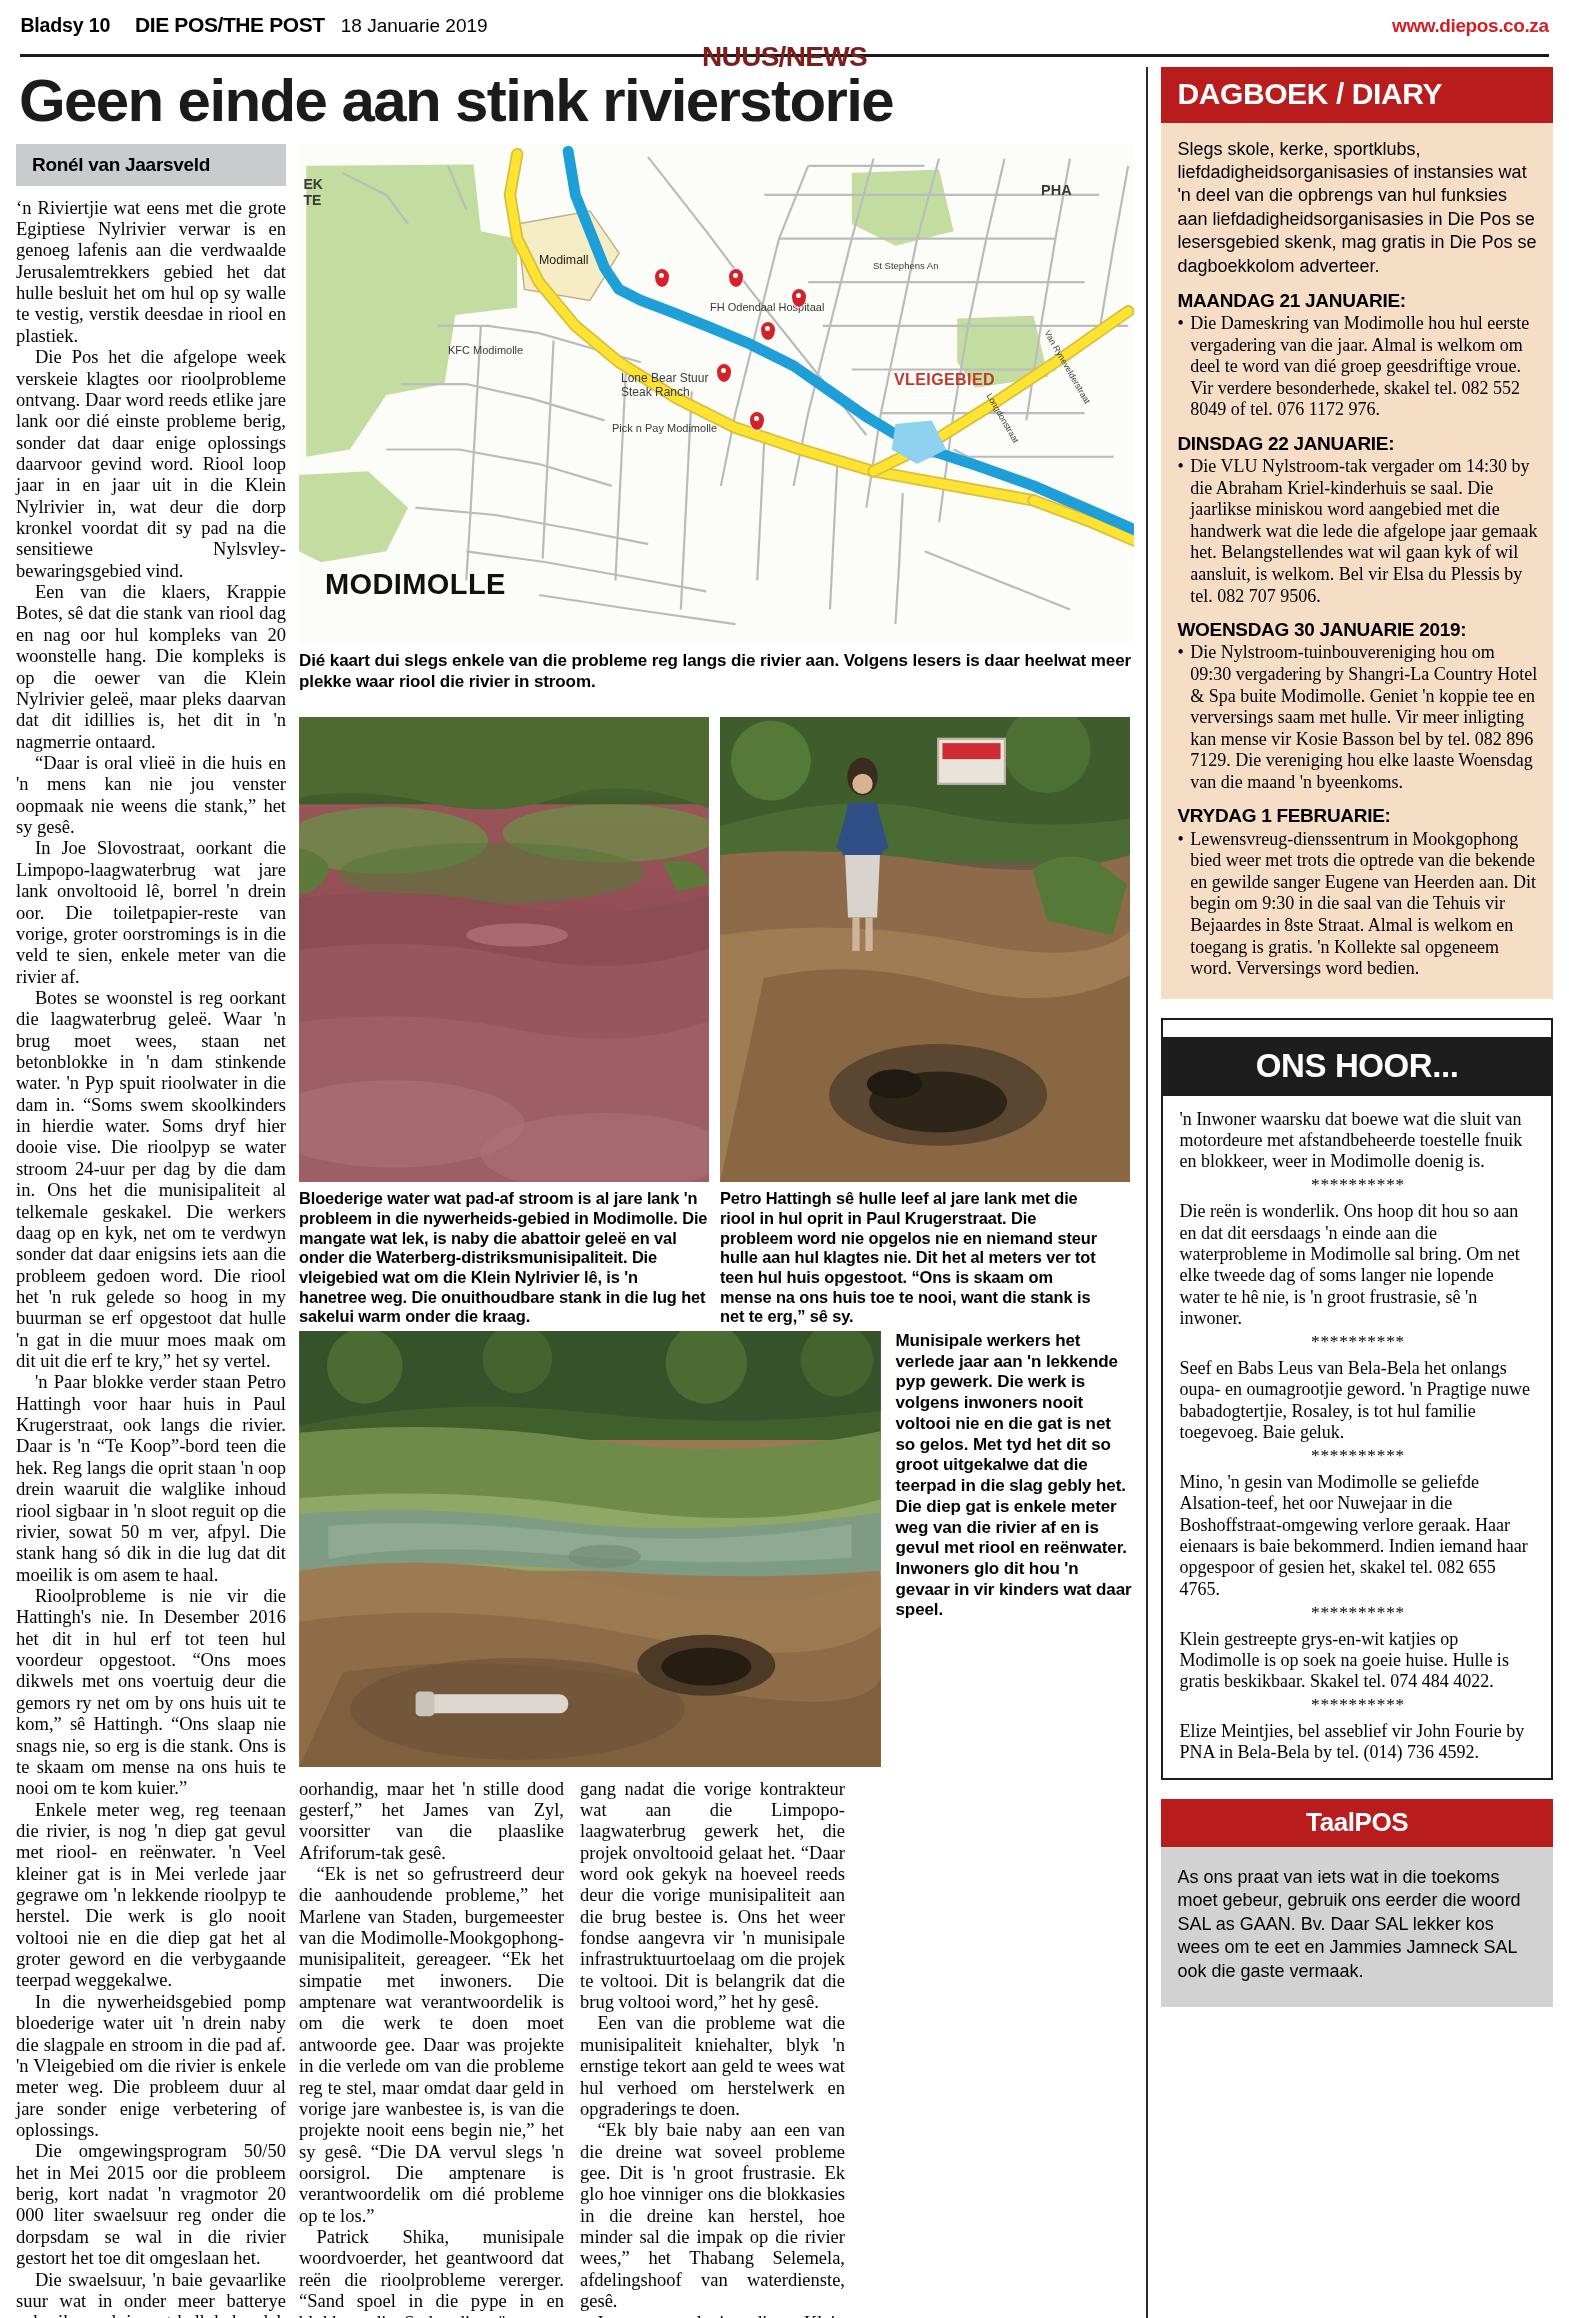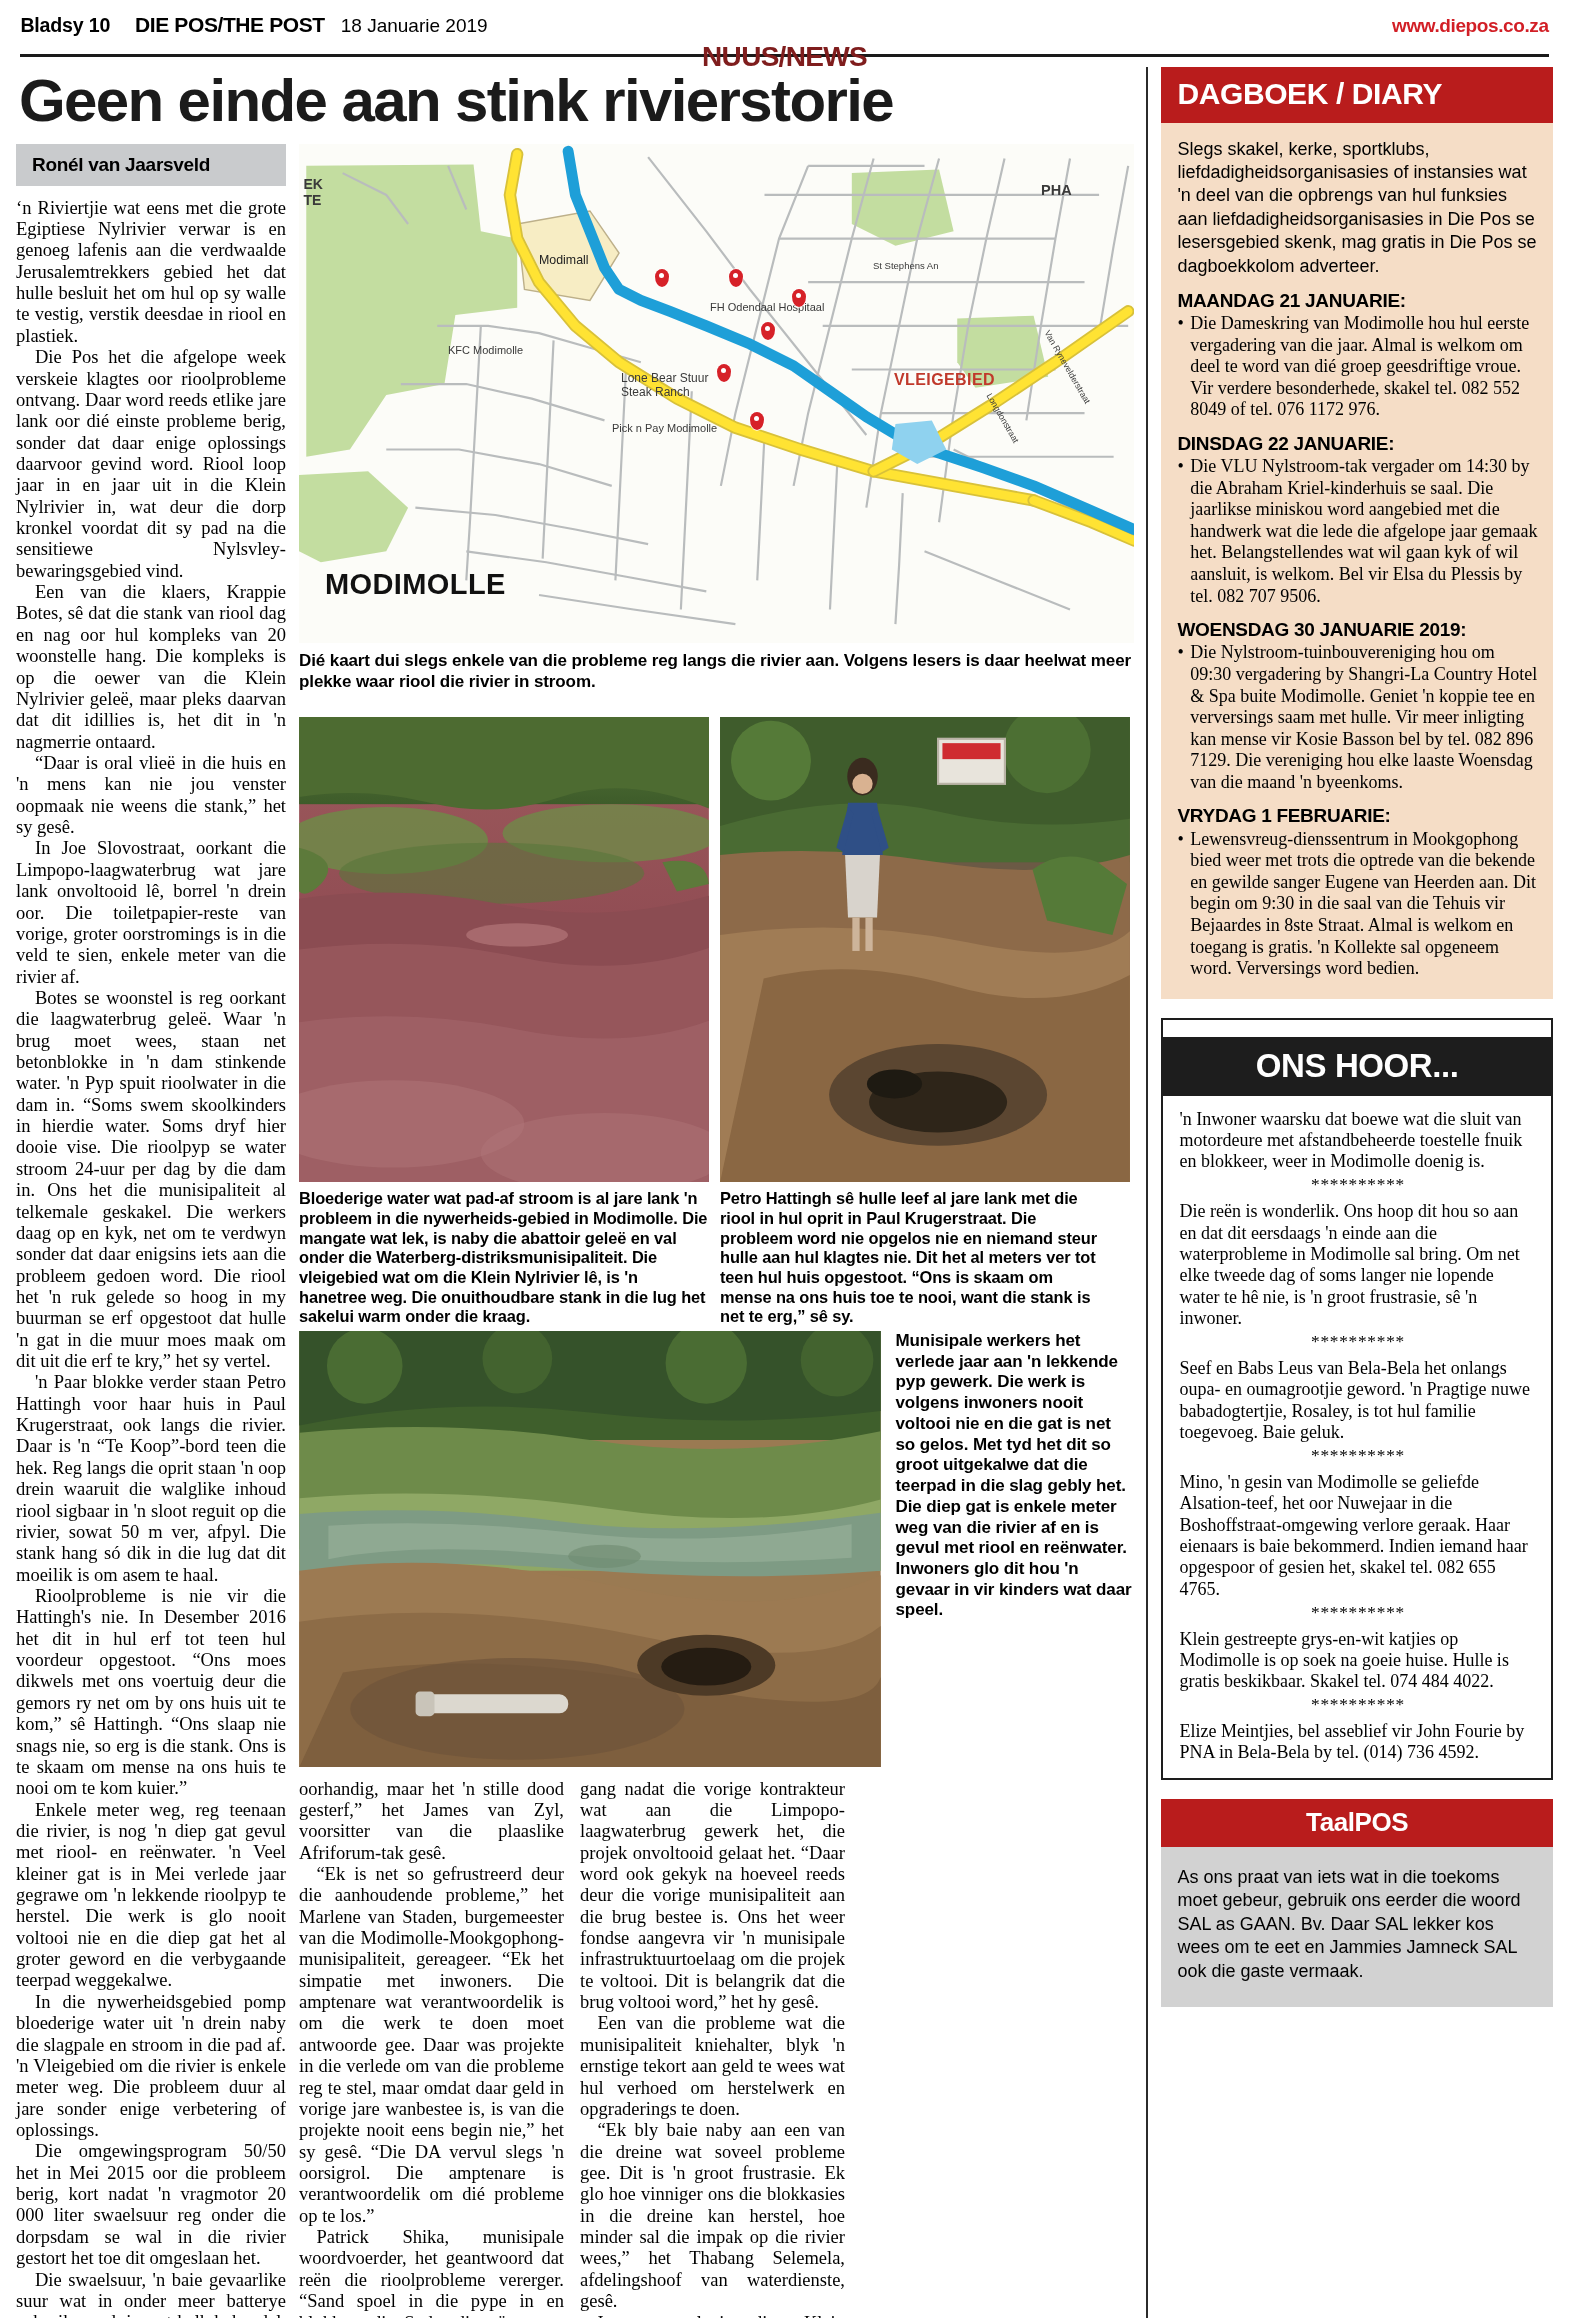--- a/index.html
+++ b/index.html
@@ -367,21 +367,21 @@
       </div>
     </div>
 
     <div class="right-rule"></div>
 
     <div class="right-zone">
 
       <div class="panel">
         <div class="panel-hd hd-diary">DAGBOEK / DIARY</div>
         <div class="diary-body">
-          <p>Slegs skakel, kerke, sportklubs, liefdadigheidsorganisasies of instansies wat 'n deel van die opbrengs van hul funksies aan liefdadigheidsorganisasies in Die Pos se lesersgebied skenk, mag gratis in Die Pos se dagboekkolom adverteer.</p>
+          <p>Slegs skole, kerke, sportklubs, liefdadigheidsorganisasies of instansies wat 'n deel van die opbrengs van hul funksies aan liefdadigheidsorganisasies in Die Pos se lesersgebied skenk, mag gratis in Die Pos se dagboekkolom adverteer.</p>
 
           <div class="diary-day">MAANDAG 21 JANUARIE:</div>
           <div class="diary-item">
             <span class="bul">•</span>
             <span class="txt">Die Dameskring van Modimolle hou hul eerste vergadering van die jaar. Almal is welkom om deel te word van dié groep geesdriftige vroue. Vir verdere besonderhede, skakel tel. 082 552 8049 of tel. 076 1172 976.</span>
           </div>
 
           <div class="diary-day">DINSDAG 22 JANUARIE:</div>
           <div class="diary-item">
             <span class="bul">•</span>

